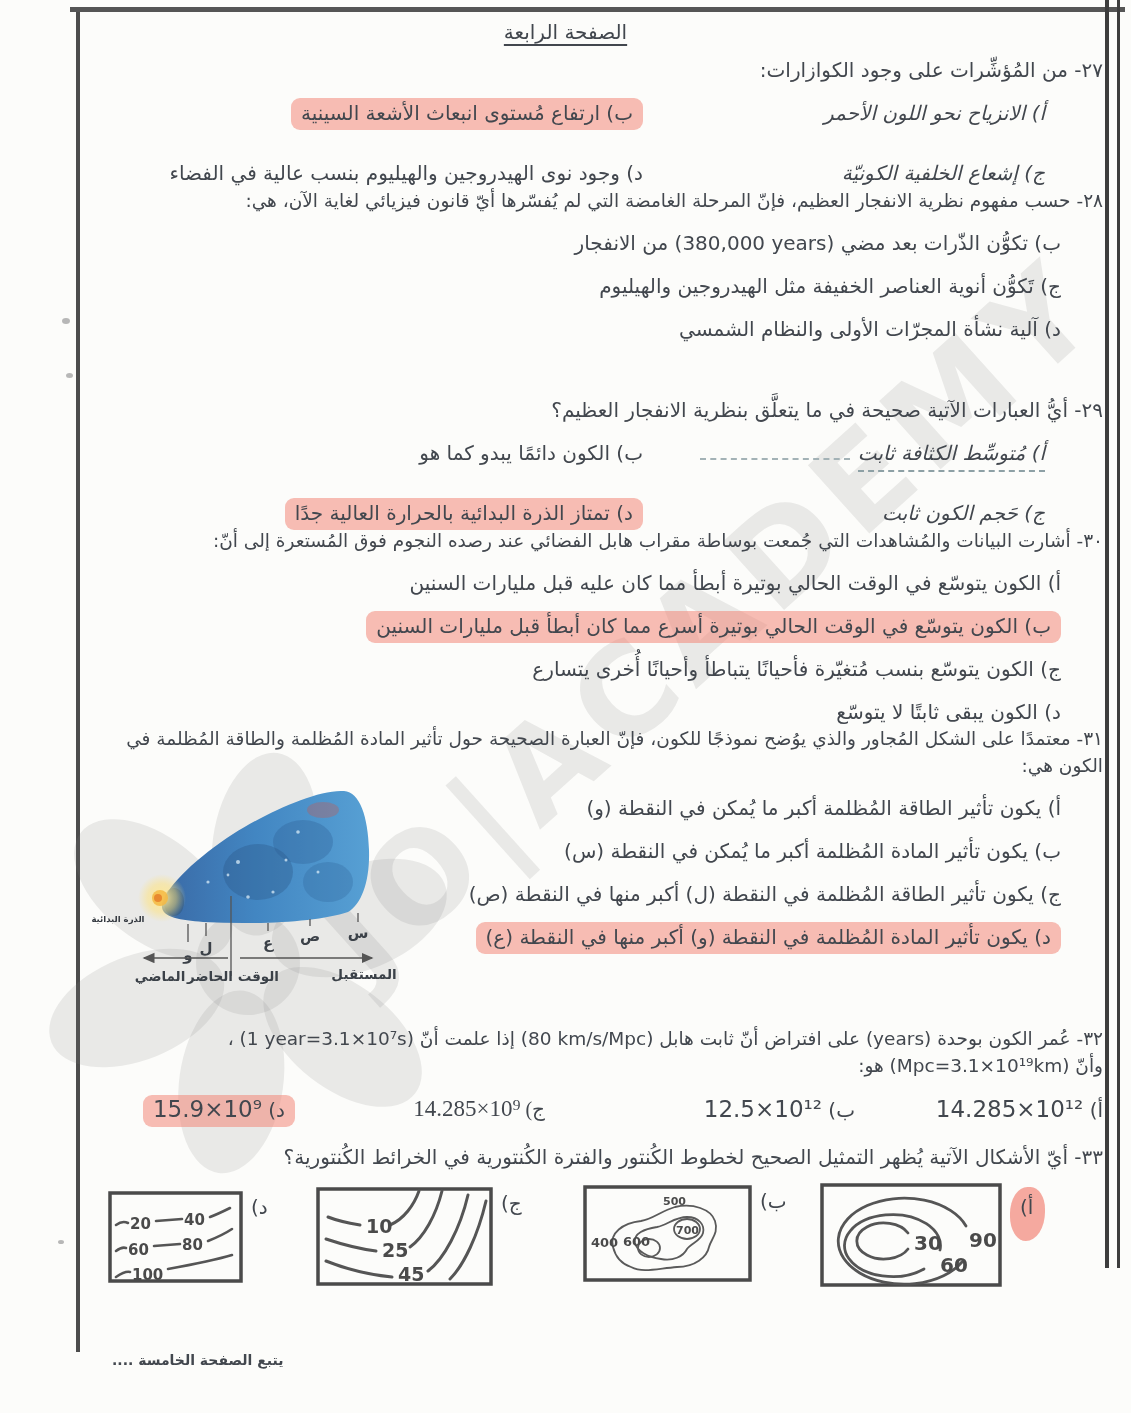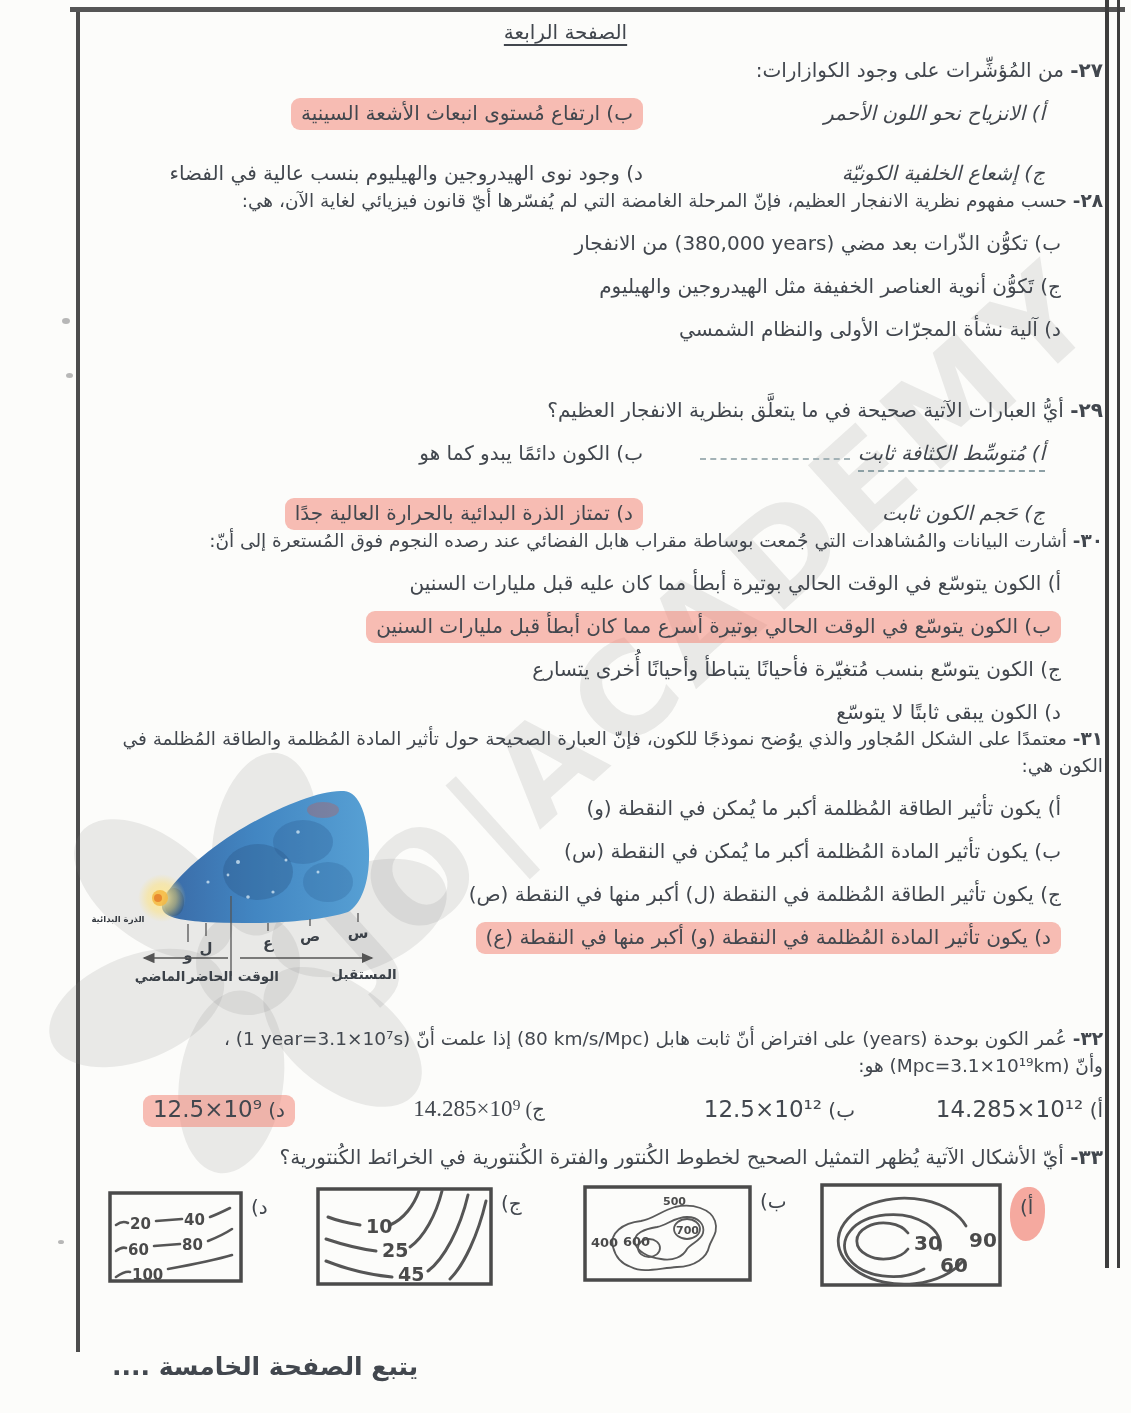--- a/index.html
+++ b/index.html
@@ -15,41 +15,41 @@
   .wm-text{position:absolute;left:390px;top:858px;transform:rotate(-42deg);transform-origin:0 100%;
            font-size:126px;font-weight:bold;letter-spacing:10px;line-height:150px;
            color:rgba(110,110,110,0.13);white-space:nowrap;z-index:0;}
   .wm-flower{position:absolute;left:28px;top:748px;z-index:0;}
   
   .title{position:absolute;top:20px;left:0;width:1131px;text-align:center;font-size:20px;
          text-decoration:underline;text-underline-offset:5px;z-index:2;}
   .q{position:absolute;right:28px;width:1005px;direction:rtl;z-index:2;}
   .qhead{margin:0 0 13px 0;font-size:20px;line-height:1.45;}
   .qhead.long{font-size:18.5px;}
-  .qnum{letter-spacing:.5px;font-weight:bold;}
+  .qnum{letter-spacing:.5px;}
   .opts{margin-right:42px;}
   .opt{margin:0 0 13px 0;font-size:20px;line-height:1.5;}
   .grid2{display:grid;grid-template-columns:460px 1fr;row-gap:17px;}
   .grid2 .col1{padding-right:58px;font-style:italic;}
   .ltr{direction:ltr;unicode-bidi:isolate;}
   .hl{background:rgba(242,134,120,0.55);border-radius:9px;padding:3px 10px 5px;box-decoration-break:clone;}
   .hl.tilt{display:inline-block;transform:rotate(0.5deg);}
   .dashline{border-bottom:2px dashed #8da0a5;padding-bottom:5px;}
   .dash-tail{display:inline-block;width:150px;border-bottom:2px dashed #a3b2b6;
              height:.9em;margin-right:8px;vertical-align:baseline;}
   
   .o32row{position:relative;height:50px;margin-top:16px;font-size:20px;}
   .o32{position:absolute;top:0;white-space:nowrap;}
   .o32 .val{font-size:23px;direction:ltr;unicode-bidi:isolate;}
   
   .c-item{position:absolute;display:flex;flex-direction:row;gap:8px;align-items:flex-start;direction:ltr;}
   .c-label{font-size:20px;margin-top:4px;direction:rtl;unicode-bidi:isolate;}
   .blob{background:rgba(242,134,120,0.7);border-radius:55% 45% 60% 50%;padding:8px 12px 22px 10px;display:inline-block;}
   .figure{position:absolute;left:88px;top:772px;z-index:2;}
-  .footer{position:absolute;left:112px;top:1352px;font-size:25px;font-weight:bold;direction:rtl;z-index:2;}
+  .footer{position:absolute;left:112px;top:1352px;font-size:14px;font-weight:bold;direction:rtl;z-index:2;}
   svg text{font-family:"DejaVu Sans","Liberation Sans",sans-serif;}
 </style>
 </head>
 <body>
 
 <div class="page">
 
   <div class="border-top"></div>
   <div class="border-left"></div>
   <div class="border-right"></div>
@@ -185,21 +185,21 @@
     <text x="30" y="150" font-size="8.5" font-weight="bold" fill="#33383f" text-anchor="middle">الذرة البدائية</text>
   </svg>
 
   <section class="q" style="top:1026px;">
     <p class="qhead long"><span class="qnum">٣٢-</span> <span>عُمر الكون بوحدة</span> <span class="ltr">(years)</span> <span>على افتراض أنّ ثابت هابل</span> <span class="ltr">(80 km/s/Mpc)</span> <span>إذا علمت أنّ</span> <span class="ltr">(1 year=3.1×10⁷s)</span> <span>،</span><br>
     <span>وأنّ</span> <span class="ltr">(Mpc=3.1×10¹⁹km)</span> <span>هو:</span></p>
     <div class="o32row">
       <span class="o32" style="right:0;"><span>أ)</span> <span class="val">14.285×10¹²</span></span>
       <span class="o32" style="right:248px;"><span>ب)</span> <span class="val">12.5×10¹²</span></span>
       <span class="o32" style="right:558px;font-family:Liberation Serif, serif;"><span>ج)</span> <span class="val">14.285×10⁹</span></span>
-      <span class="o32" style="right:808px;"><span class="hl"><span>د)</span> <span class="val">12.5×10⁹</span></span></span>
+      <span class="o32" style="right:808px;"><span class="hl"><span>د)</span> <span class="val">15.9×10⁹</span></span></span>
     </div>
   </section>
 
   <section class="q" style="top:1143px;height:230px;">
     <p class="qhead"><span class="qnum">٣٣-</span> <span>أيّ الأشكال الآتية يُظهر التمثيل الصحيح لخطوط الكُنتور والفترة الكُنتورية في الخرائط الكُنتورية؟</span></p>
 
     <div class="c-item" style="left:722px;top:40px;">
       <svg width="182" height="104" viewBox="0 0 182 104">
         <rect x="2" y="2" width="178" height="100" fill="none" stroke="#4a4a4a" stroke-width="3.5"></rect>
         <g fill="none" stroke="#555" stroke-width="2.8" stroke-linecap="round">

